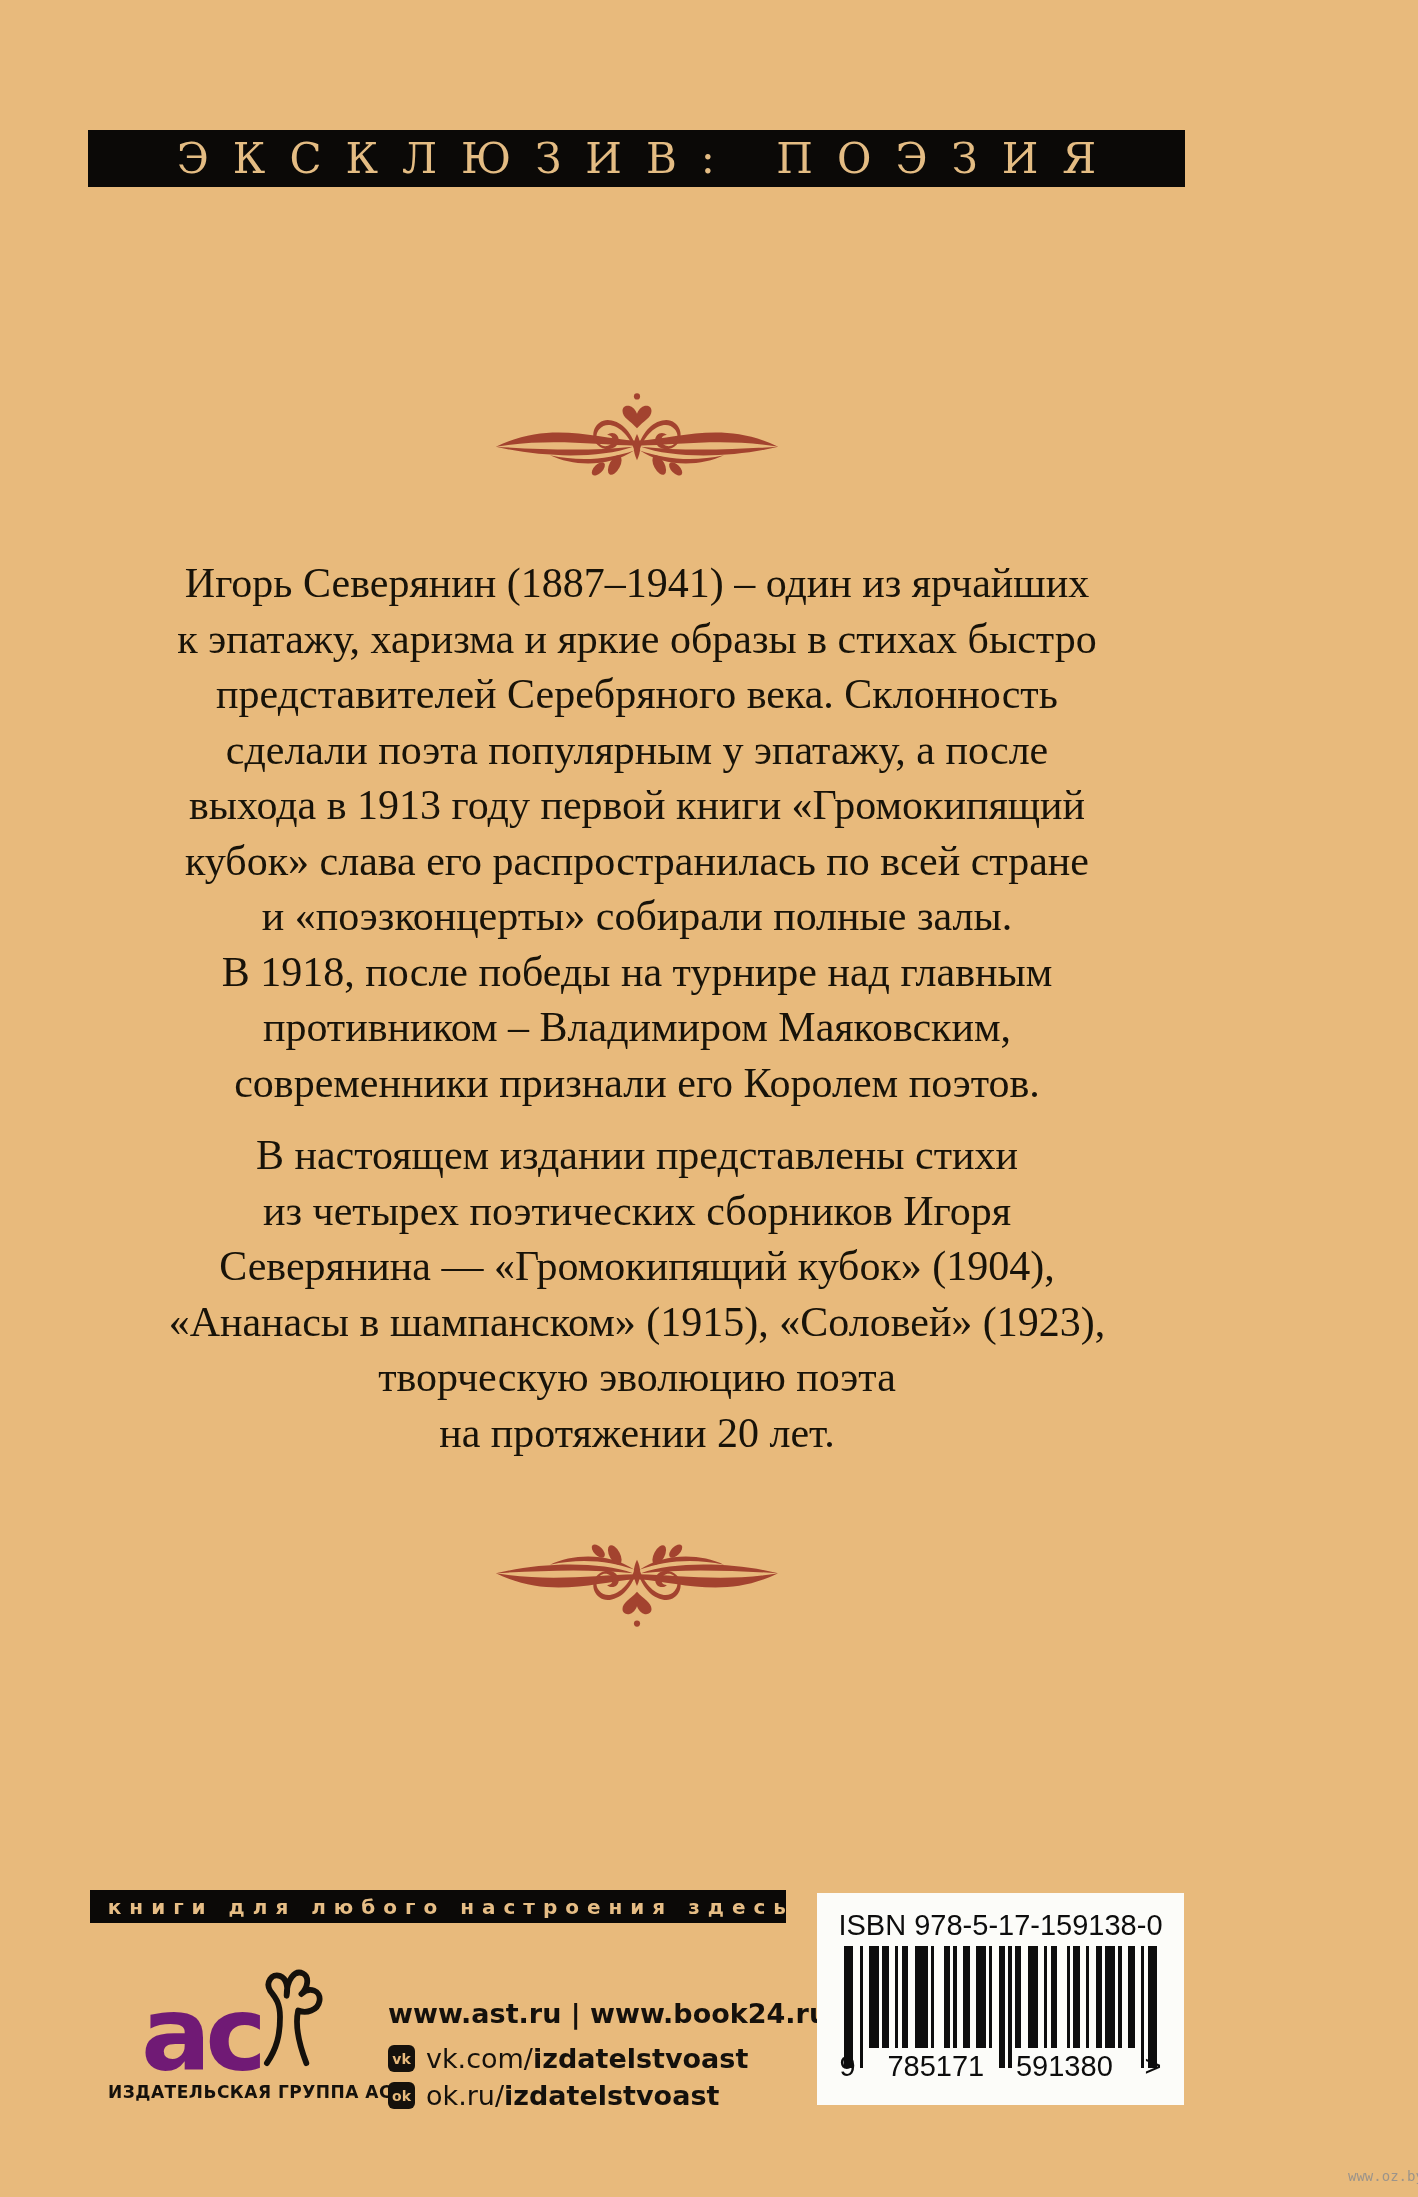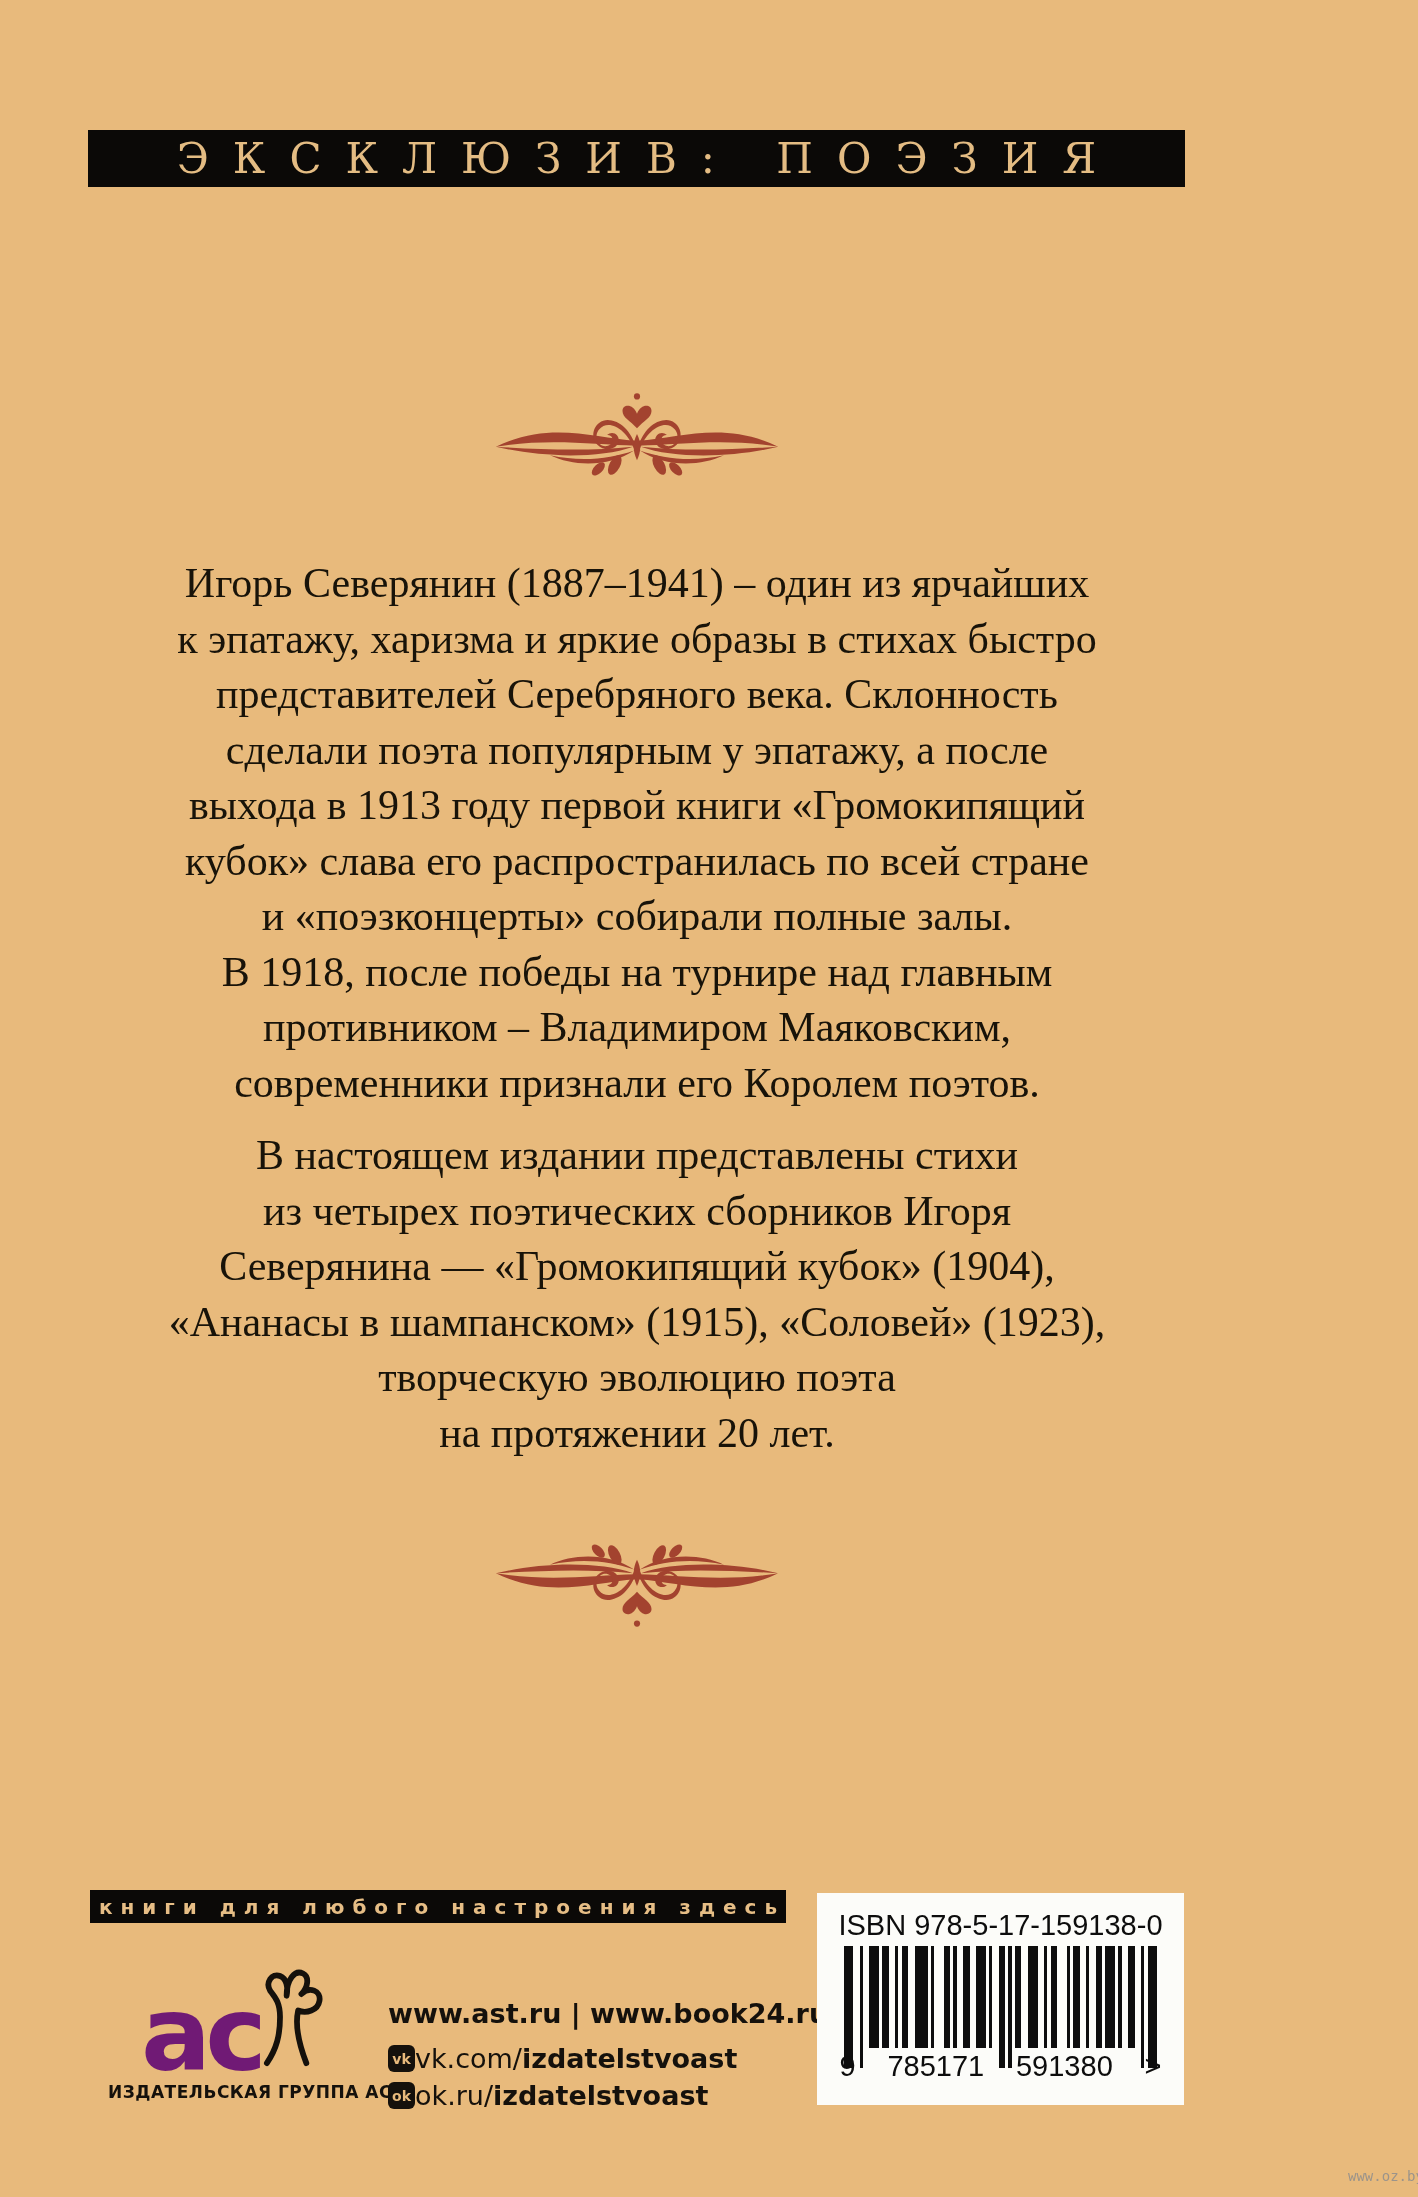--- a/index.html
+++ b/index.html
@@ -25,21 +25,21 @@
   
   .annotation{
     position:absolute; left:109px; top:556px; width:1056px;
     text-align:center; color:#181309;
     font-size:42px; line-height:55.5px;
   }
   .para2{margin-top:17px;}
   
   .footer-banner{
     position:absolute; left:90px; top:1890px; width:696px; height:33px;
-    background:#0b0907; display:flex; align-items:center; justify-content:center;
+    background:#0b0907; display:flex; align-items:center; justify-content:flex-end;
   }
   .footer-banner span{
     color:#e6bd85; font-family:"DejaVu Sans", sans-serif; font-weight:bold;
     font-size:20px; letter-spacing:8px; margin-right:-8px; white-space:nowrap;
   }
   .publisher{position:absolute; left:108px; top:1952px; width:256px; color:#15110c;}
   .logo-row{display:flex; align-items:flex-end; justify-content:center; height:120px;}
   .logo-text{
     font-family:"DejaVu Sans", sans-serif; font-weight:bold;
     font-size:104px; line-height:0.72; letter-spacing:-6px; color:#701a75;
@@ -48,21 +48,21 @@
   .logo-caption{
     margin-top:10px; text-align:center; font-family:"DejaVu Sans", sans-serif;
     font-weight:bold; font-size:17px; letter-spacing:0.5px; white-space:nowrap;
   }
   .links{position:absolute; left:388px; top:1998px; font-family:"DejaVu Sans", sans-serif; color:#15110c;}
   .sites{font-size:27px; font-weight:bold; white-space:nowrap;}
   .social-row{display:flex; align-items:center; margin-top:14px; font-size:27px; white-space:nowrap;}
   .social-row + .social-row{margin-top:6px;}
   .social-icon{
     width:27px; height:27px; border-radius:6px; background:#15110c;
-    display:flex; align-items:center; justify-content:center; margin-right:0;
+    display:flex; align-items:center; justify-content:center; margin-right:11px;
     color:#e8ba7c; font-weight:bold; font-size:14px; font-family:"DejaVu Sans", sans-serif;
   }
   .social-row b{font-weight:bold;}
   
   .isbn-box{
     position:absolute; left:817px; top:1893px; width:367px; height:212px;
     background:#fcfcf9; font-family:"Liberation Sans", sans-serif; color:#0d0d0d;
   }
   .isbn-label{text-align:center; margin-top:16px; font-size:29px; white-space:nowrap;}
   .barcode{

